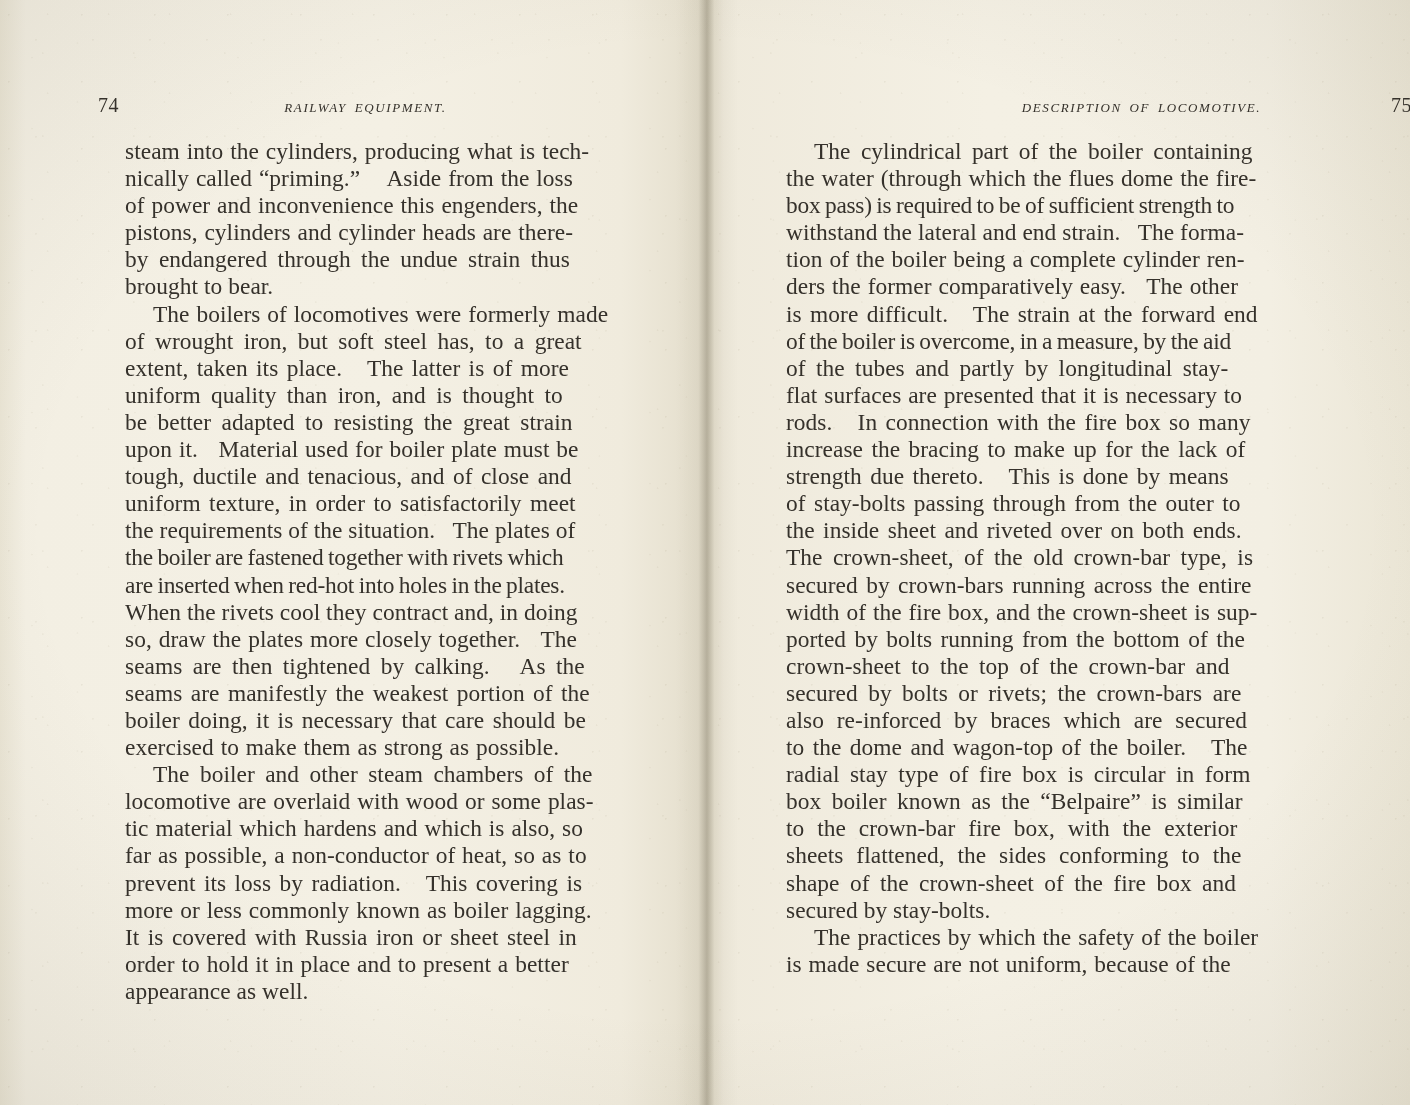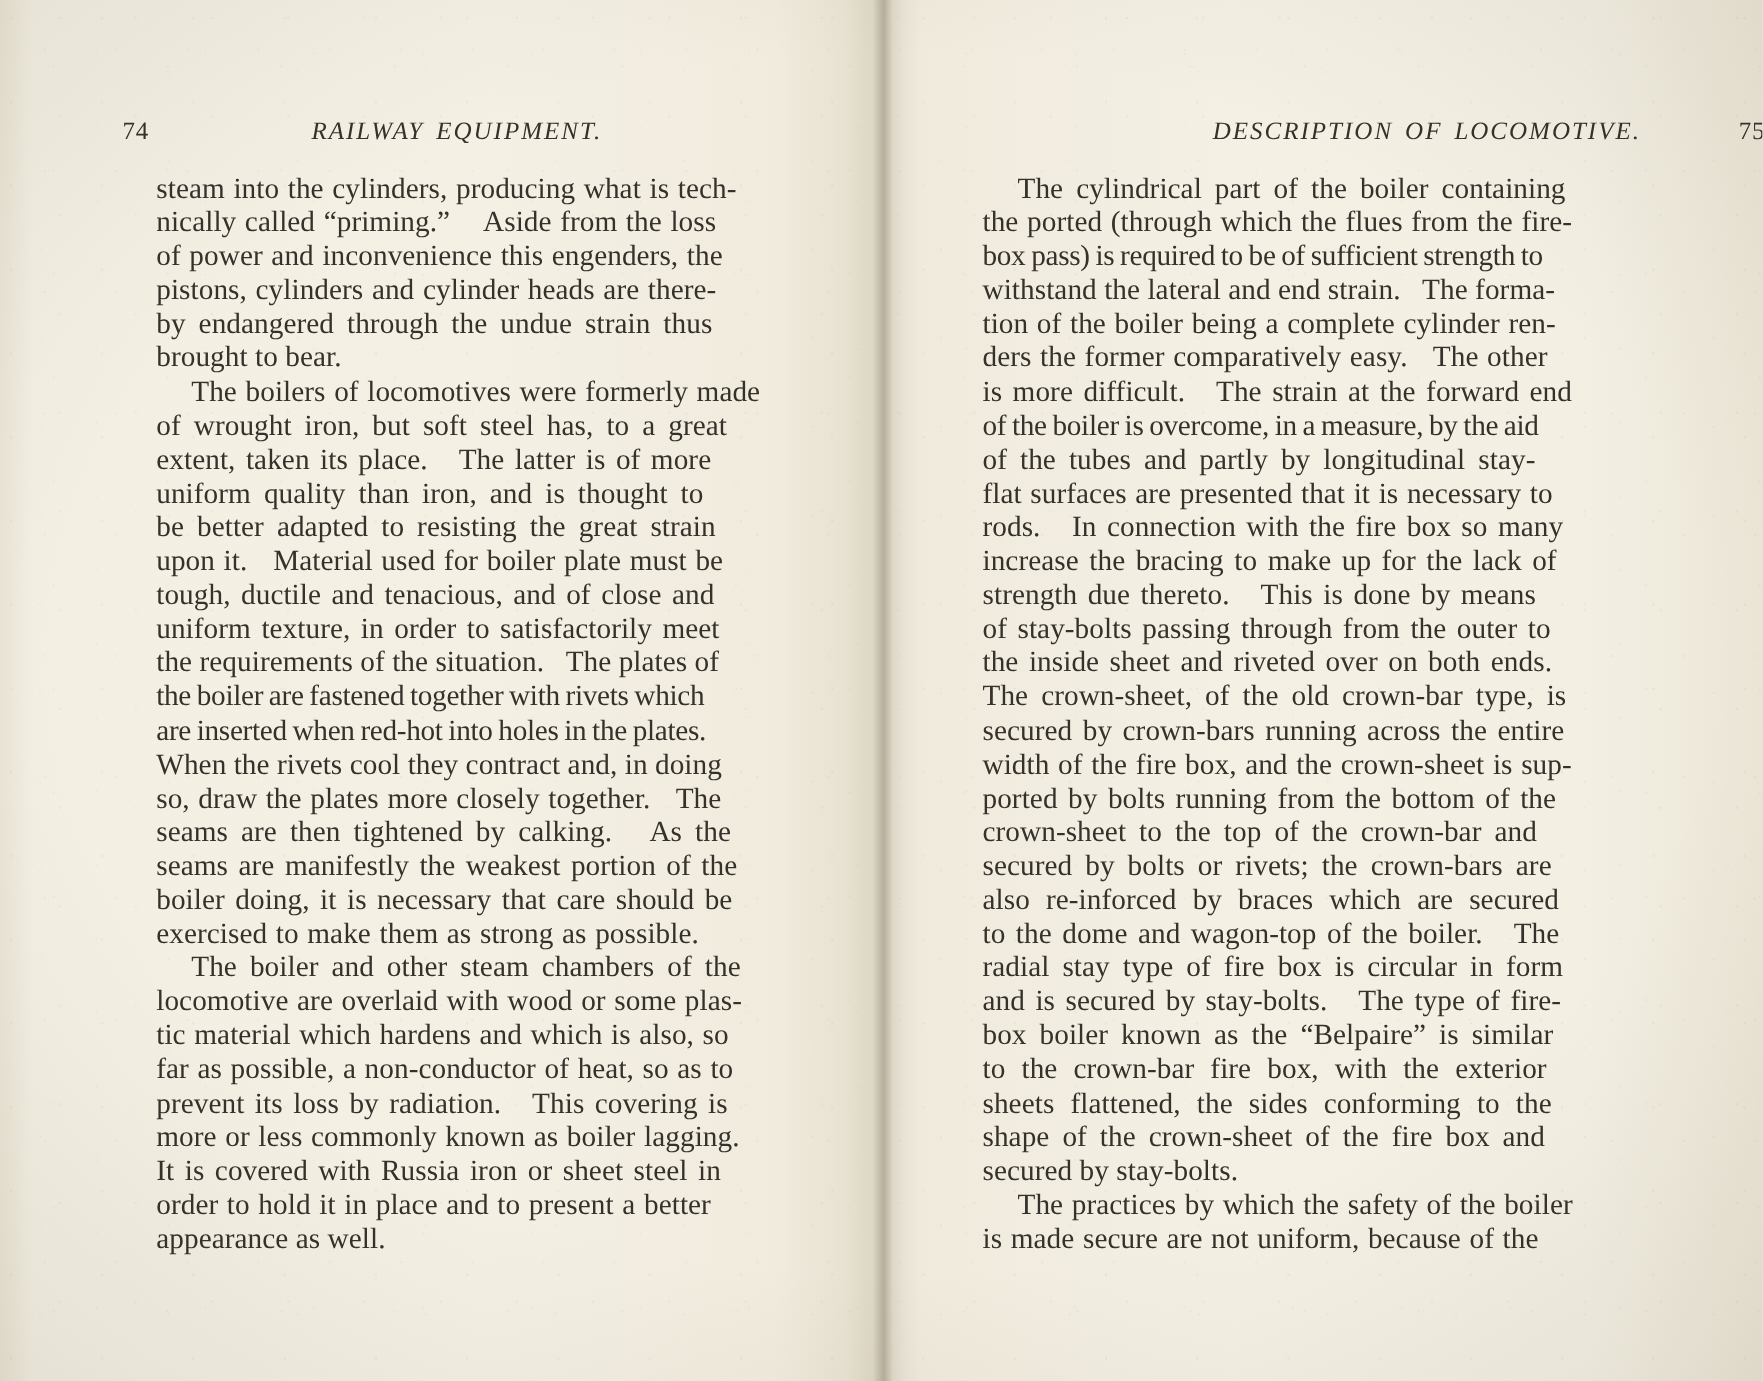--- a/index.html
+++ b/index.html
@@ -112,21 +112,21 @@
     font-family: "Liberation Serif", "DejaVu Serif", serif;
     font-style: normal;
     font-weight: 400;
     font-size: 20px;
     letter-spacing: 0.5px;
   }
   .head-title {
     flex: 1;
     text-align: center;
     font-style: italic;
-    font-size: 20px;
+    font-size: 13px;
     letter-spacing: 1.6px;
     word-spacing: 3px;
   }
   .page-left  .folio { order: 0; }
   .page-left  .head-title { order: 1; padding-right: 26px; }
   .page-right .head-title { order: 0; padding-left: 0; text-align: center; }
   .page-right .folio { order: 1; }
 
   .textblock {
     position: absolute;
@@ -221,21 +221,21 @@
 
   <div class="page page-right">
     <div class="running-head">
       <span class="head-title">DESCRIPTION OF LOCOMOTIVE.</span>
       <span class="folio">75</span>
     </div>
     <div class="textblock">
 
       <p class="para">
         <span class="line ws3 indent">The cylindrical part of the boiler containing</span>
-        <span class="line ws1">the ported (through which the flues from the fire-</span>
+        <span class="line ws1">the water (through which the flues dome the fire-</span>
         <span class="line wsn tight">box pass) is required to be of sufficient strength to</span>
         <span class="line ws0">withstand the lateral and end strain.   The forma-</span>
         <span class="line ws1">tion of the boiler being a complete cylinder ren-</span>
         <span class="line ws1">ders the former comparatively easy.   The other</span>
         <span class="line ws2">is more difficult.   The strain at the forward end</span>
         <span class="line wsn tight">of the boiler is overcome, in a measure, by the aid</span>
         <span class="line ws3">of the tubes and partly by longitudinal stay-</span>
         <span class="line ws1">flat surfaces are presented that it is necessary to</span>
         <span class="line ws2">rods.   In connection with the fire box so many</span>
         <span class="line ws2">increase the bracing to make up for the lack of</span>
@@ -244,21 +244,20 @@
         <span class="line ws2">the inside sheet and riveted over on both ends.</span>
         <span class="line ws3">The crown-sheet, of the old crown-bar type, is</span>
         <span class="line ws2">secured by crown-bars running across the entire</span>
         <span class="line ws1">width of the fire box, and the crown-sheet is sup-</span>
         <span class="line ws2">ported by bolts running from the bottom of the</span>
         <span class="line ws3">crown-sheet to the top of the crown-bar and</span>
         <span class="line ws3">secured by bolts or rivets; the crown-bars are</span>
         <span class="line ws4">also re-inforced by braces which are secured</span>
         <span class="line ws2">to the dome and wagon-top of the boiler.   The</span>
         <span class="line ws3">radial stay type of fire box is circular in form</span>
-        <span class="line ws2">and is secured by stay-bolts.   The type of fire-</span>
         <span class="line ws3">box boiler known as the “Belpaire” is similar</span>
         <span class="line ws4">to the crown-bar fire box, with the exterior</span>
         <span class="line ws4">sheets flattened, the sides conforming to the</span>
         <span class="line ws3">shape of the crown-sheet of the fire box and</span>
         <span class="line ws0">secured by stay-bolts.</span>
       </p>
 
       <p class="para">
         <span class="line ws1 indent">The practices by which the safety of the boiler</span>
         <span class="line ws1">is made secure are not uniform, because of the</span>

